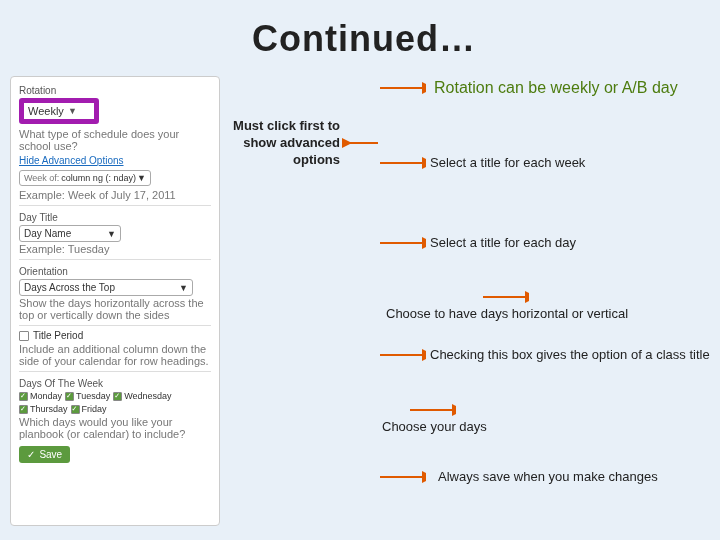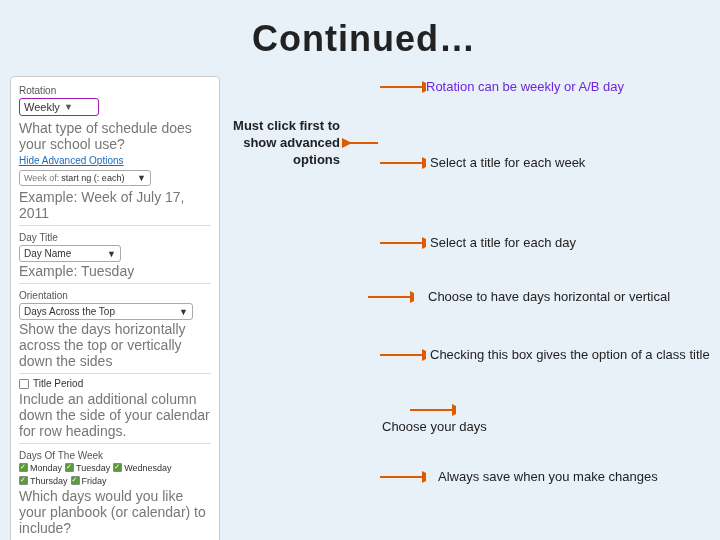--- a/index.html
+++ b/index.html
@@ -47,21 +47,21 @@
       color: #555;
       margin-bottom: 2px;
       margin-top: 6px;
     }
 
     .ui-section-label:first-child { margin-top: 0; }
 
     .ui-dropdown {
       display: flex;
       align-items: center;
-      border: 1px solid #a21caf;
+      border: 5px solid #a21caf;
       border-radius: 3px;
       background: #fff;
       padding: 2px 4px;
       font-size: 11px;
       width: 80px;
       margin-bottom: 2px;
     }
 
     .ui-dropdown-arrow {
       margin-left: 4px;
@@ -72,21 +72,21 @@
     .ui-link {
       color: #1a6bbf;
       font-size: 10px;
       text-decoration: underline;
       cursor: pointer;
       margin-bottom: 2px;
       display: inline-block;
     }
 
     .ui-small-text {
-      font-size: 14px;
+      font-size: 11px;
       color: #777;
       margin-bottom: 2px;
     }
 
     .ui-input {
       display: flex;
       align-items: center;
       border: 1px solid #aaa;
       border-radius: 3px;
       background: #fff;
@@ -126,21 +126,21 @@
 
     .ui-days-row {
       display: flex;
       flex-wrap: wrap;
       gap: 3px;
       margin-bottom: 2px;
     }
 
     .ui-day-item {
       display: flex;
-      align-items: flex-start;
+      align-items: center;
       gap: 2px;
       font-size: 9px;
     }
 
     .ui-day-check {
       width: 9px;
       height: 9px;
       border: 1px solid #888;
       background: #5c9a3e;
       display: inline-block;
@@ -189,21 +189,21 @@
         <span class="ui-dropdown-arrow">▼</span>
       </div>
     </div>
     <div class="ui-small-text">What type of schedule does your school use?</div>
 
     <div class="ui-link">Hide Advanced Options</div>
 
     <div style="display:flex;align-items:center;gap:4px;margin-bottom:2px;margin-top:2px;">
       <div class="ui-input" style="width:132px;">
         <span style="font-size:9px;color:#777;">Week of:</span>
-        <span style="font-size:9px;margin-left:2px;">start ng (: each)</span>
+        <span style="font-size:9px;margin-left:2px;">column ng (: nday)</span>
         <span class="ui-input-arrow">▼</span>
       </div>
     </div>
     <div class="ui-small-text">Example: Week of July 17, 2011</div>
 
     <div class="ui-divider"></div>
 
     <div class="ui-section-label">Day Title</div>
     <div class="ui-input" style="width:102px;margin-bottom:1px;">
       <span>Day Name</span>
@@ -280,21 +280,21 @@
 
     <div style="position:absolute;top:2px;left:158px;display:flex;align-items:center;gap:0;">
       <svg width="48" height="18" viewBox="0 0 48 18">
         <defs>
           <marker id="ah1" markerWidth="6" markerHeight="6" refX="0" refY="3" orient="auto">
             <polygon points="0 0, 6 3, 0 6" fill="#e05a00"></polygon>
           </marker>
         </defs>
         <line x1="2" y1="9" x2="44" y2="9" stroke="#e05a00" stroke-width="2" marker-end="url(#ah1)"></line>
       </svg>
-      <div style="font-size:13px;color:#6d28d9;line-height:1.3;padding-left:0;">
+      <div style="font-size:16px;color:#4d7c0f;line-height:1.3;padding-left:8px;">
         <span>Rotation can be weekly or A/B day</span>
       </div>
     </div>
 
     <div style="position:absolute;top:78px;left:158px;display:flex;align-items:center;gap:0;">
       <svg width="48" height="18" viewBox="0 0 48 18">
         <defs>
           <marker id="ah2" markerWidth="6" markerHeight="6" refX="0" refY="3" orient="auto">
             <polygon points="0 0, 6 3, 0 6" fill="#e05a00"></polygon>
           </marker>
@@ -313,21 +313,21 @@
             <polygon points="0 0, 6 3, 0 6" fill="#e05a00"></polygon>
           </marker>
         </defs>
         <line x1="2" y1="9" x2="44" y2="9" stroke="#e05a00" stroke-width="2" marker-end="url(#ah3)"></line>
       </svg>
       <div style="font-size:13px;color:#222;line-height:1.3;padding-left:4px;text-align:center;">
         <span>Select a title for each day</span>
       </div>
     </div>
 
-    <div style="position:absolute;top:212px;left:146px;display:flex;align-items:center;gap:10px;">
+    <div style="position:absolute;top:212px;left:162px;display:flex;align-items:center;gap:0;flex-direction:column;">
       <svg width="48" height="18" viewBox="0 0 48 18">
         <defs>
           <marker id="ah4" markerWidth="6" markerHeight="6" refX="0" refY="3" orient="auto">
             <polygon points="0 0, 6 3, 0 6" fill="#e05a00"></polygon>
           </marker>
         </defs>
         <line x1="2" y1="9" x2="44" y2="9" stroke="#e05a00" stroke-width="2" marker-end="url(#ah4)"></line>
       </svg>
       <div style="font-size:13px;color:#222;line-height:1.3;padding-left:4px;">
         <span>Choose to have days horizontal or vertical</span>

